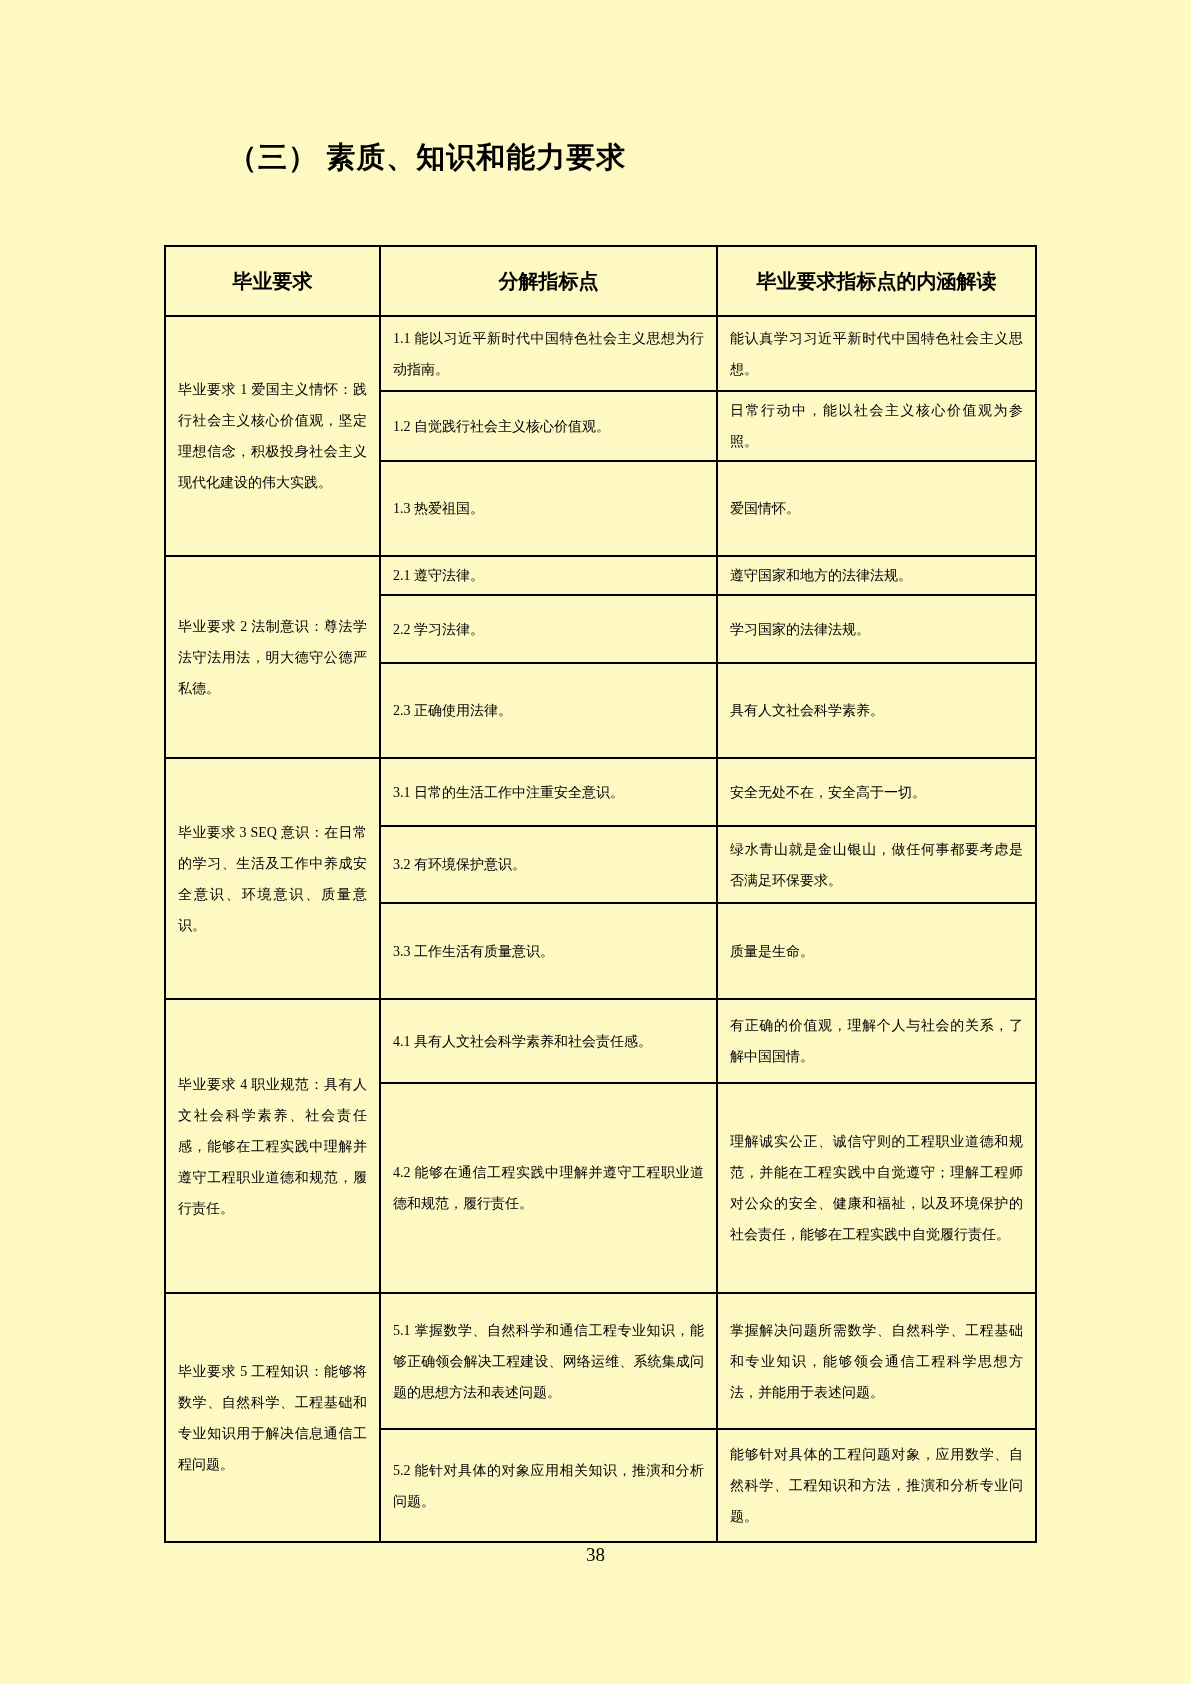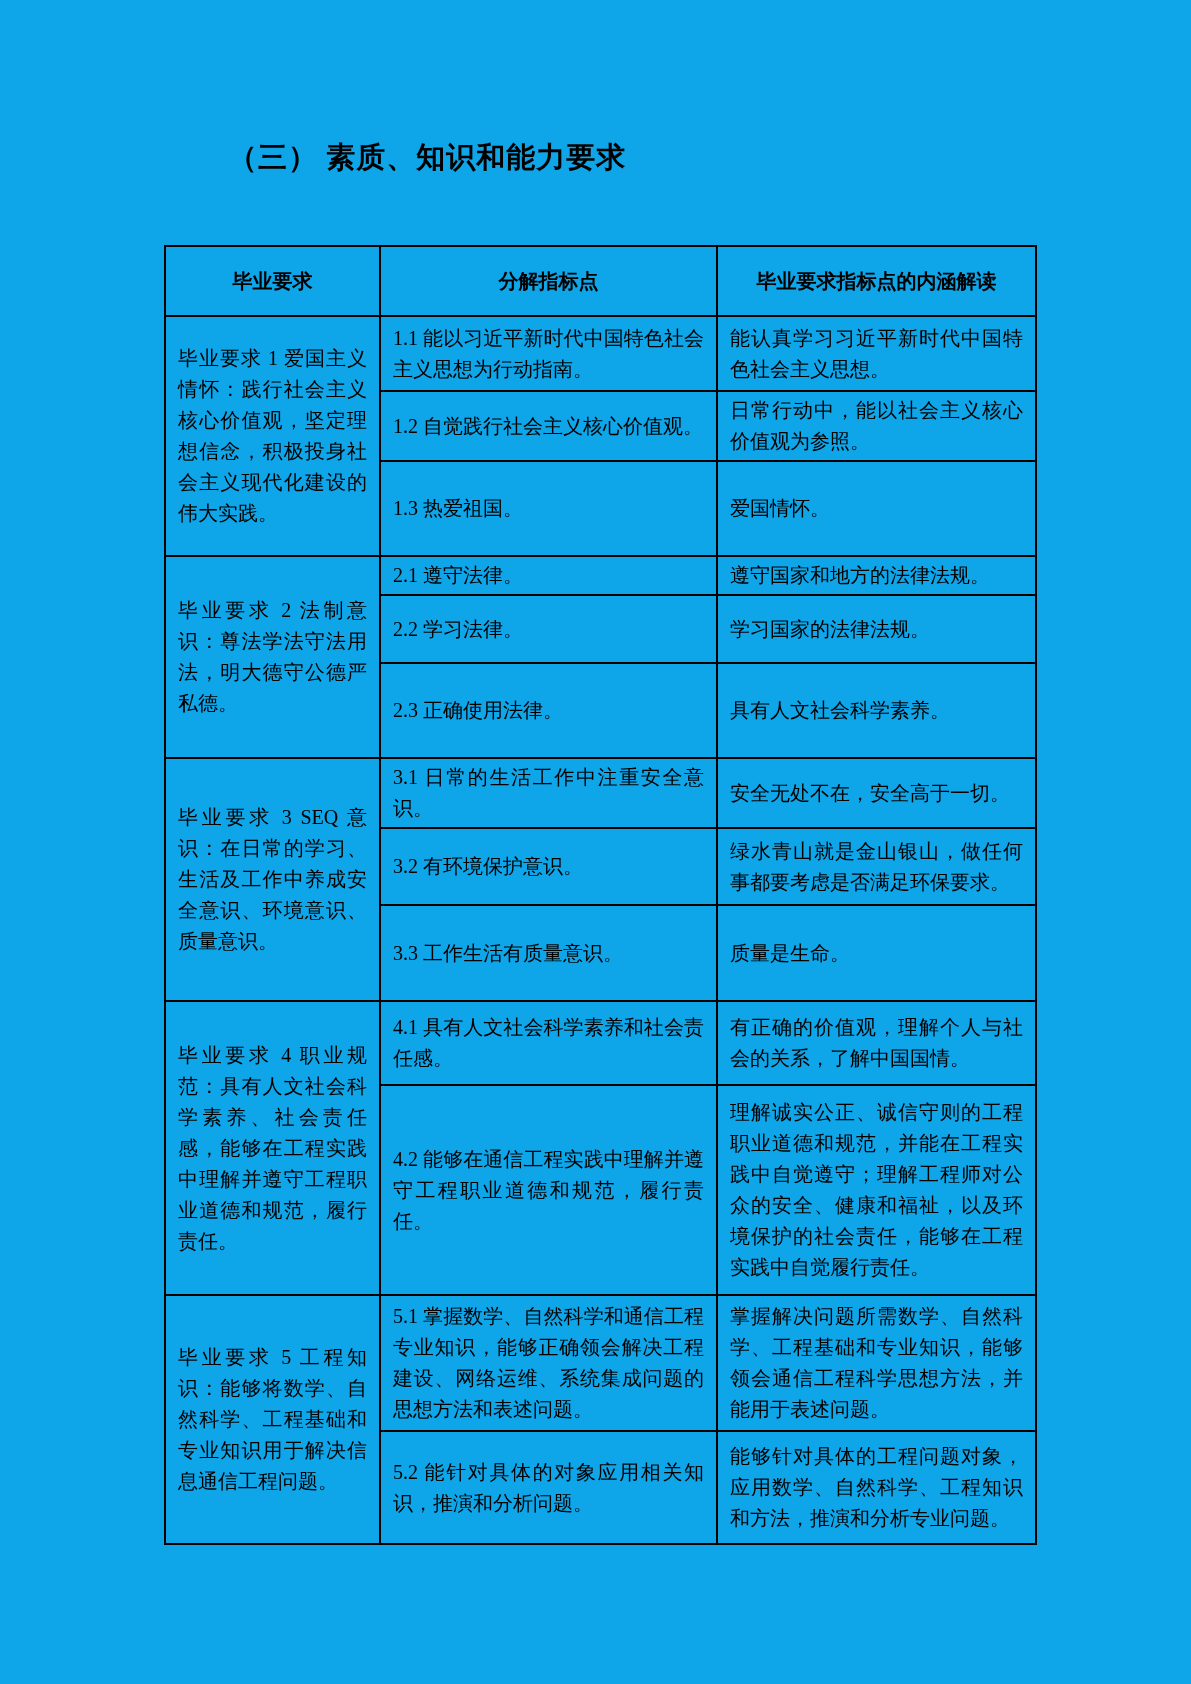--- a/index.html
+++ b/index.html
@@ -4,21 +4,21 @@
 <style>
   html, body {
     margin: 0;
     padding: 0;
     background: #ffffff;
   }
   .page {
     position: relative;
     width: 1191px;
     height: 1684px;
-    background: #0ea5e9;
+    background: #fef9c3;
     color: #000000;
     font-family: "Liberation Serif", "DejaVu Serif", serif;
     overflow: hidden;
   }
   .doc-title {
     position: absolute;
     left: 228px;
     top: 138px;
     font-size: 29px;
     font-weight: bold;
@@ -42,21 +42,21 @@
     width: 871px;
     border-collapse: collapse;
     table-layout: fixed;
     border-radius: 22px;
   }
   .req-table th,
   .req-table td {
     border: 2px solid #000000;
     padding: 3px 12px;
     vertical-align: middle;
-    font-size: 20px;
+    font-size: 14px;
     line-height: 31px;
     text-align: justify;
     text-justify: inter-ideograph;
     word-break: break-word;
     overflow: hidden;
   }
   .req-table th {
     font-size: 20px;
     font-weight: bold;
     text-align: center;
@@ -154,14 +154,15 @@
         <td>5.1 掌握数学、自然科学和通信工程专业知识，能够正确领会解决工程建设、网络运维、系统集成问题的思想方法和表述问题。</td>
         <td>掌握解决问题所需数学、自然科学、工程基础和专业知识，能够领会通信工程科学思想方法，并能用于表述问题。</td>
       </tr>
       <tr style="height:113px">
         <td>5.2 能针对具体的对象应用相关知识，推演和分析问题。</td>
         <td>能够针对具体的工程问题对象，应用数学、自然科学、工程知识和方法，推演和分析专业问题。</td>
       </tr>
     </tbody>
   </table>
 
+  <div class="page-number">38</div>
 
 </div>
 
 </body></html>

